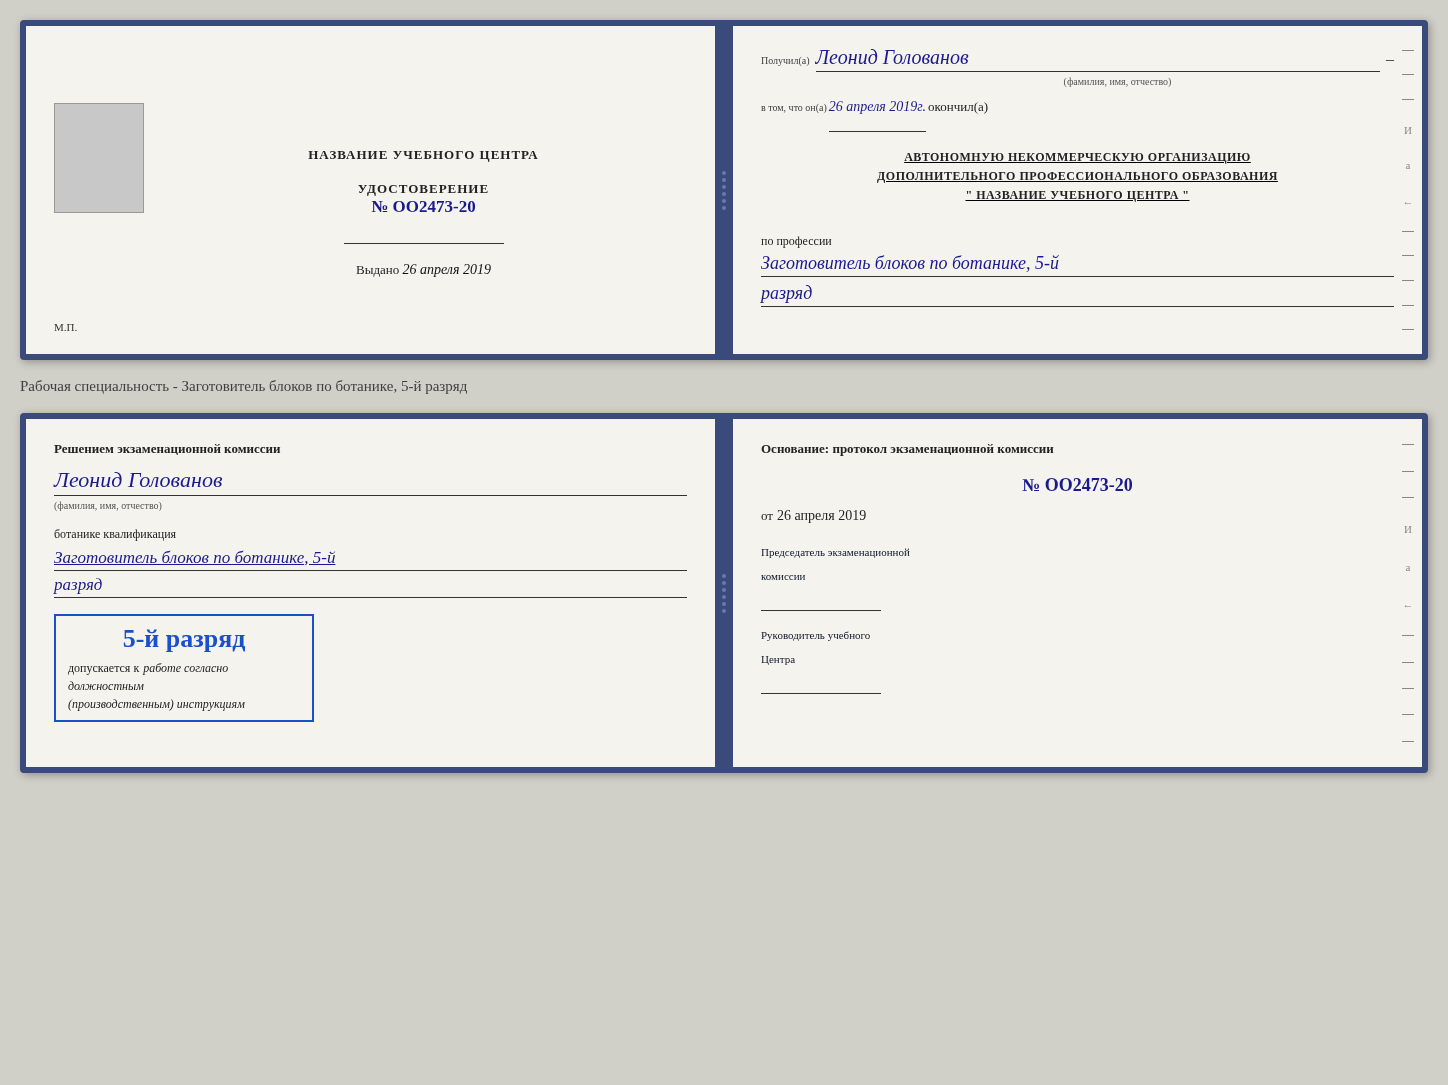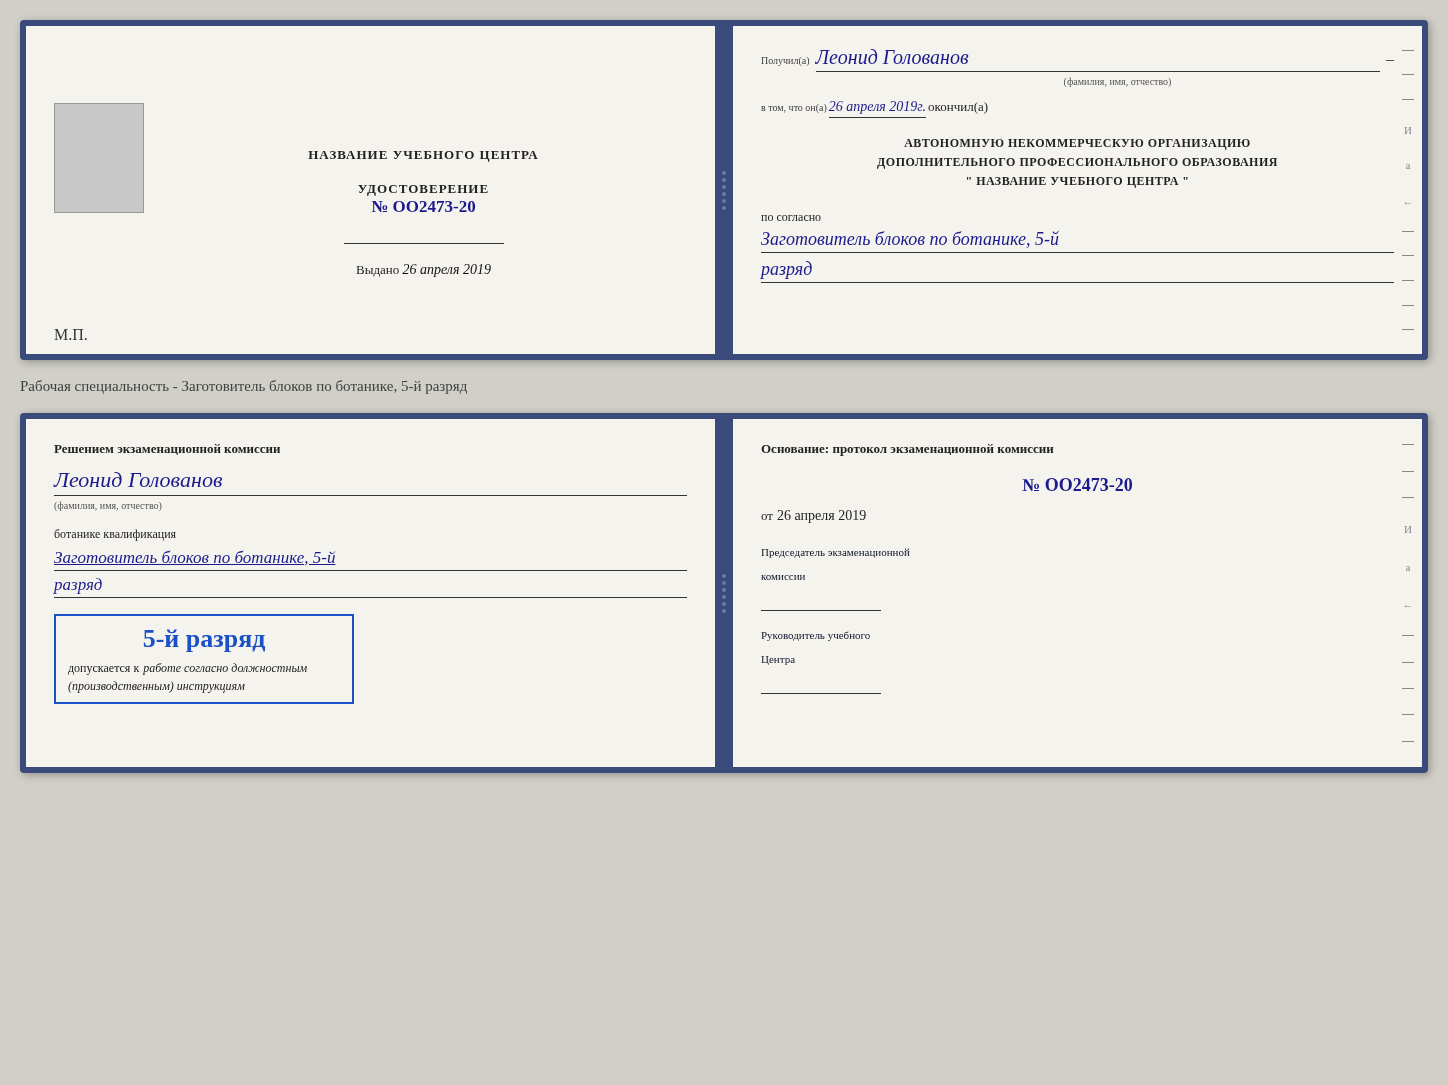--- a/index.html
+++ b/index.html
@@ -100,24 +100,24 @@
       color: #222;
     }
     .vydano-line .handwritten {
       font-family: 'Times New Roman', serif;
       font-style: italic;
       font-size: 14px;
       color: #111;
     }
 
     .mp-label {
-      font-size: 16px;
+      font-size: 11px;
       color: #333;
       position: absolute;
-      bottom: 10px;
+      bottom: 21px;
       left: 28px;
     }
 
     
     .top-right {
       position: relative;
       padding: 20px 28px 20px 28px;
     }
 
     .poluchil-line {
@@ -160,30 +160,31 @@
       margin-bottom: 4px;
       display: flex;
       align-items: baseline;
       gap: 2px;
     }
     .handwritten-date {
       font-style: italic;
       font-size: 14px;
       color: #1a1a8c;
       border-bottom: 1px solid #333;
-      padding-bottom: 2px;
+      padding-bottom: 16px;
     }
     .okonchil-text {
       font-size: 13px;
       color: #222;
     }
 
     .auto-org-block {
       margin-top: 16px;
-      margin-bottom: 18px;
+      margin-bottom: 28px;
+      text-decoration: underline;
     }
     .auto-org-text {
       font-size: 12px;
       font-weight: bold;
       text-align: center;
       color: #222;
       letter-spacing: 0.5px;
       line-height: 1.6;
       text-transform: uppercase;
     }
@@ -272,21 +273,21 @@
       color: #1a1a8c;
       border-bottom: 1px solid #333;
       padding-bottom: 2px;
       display: block;
       margin-bottom: 16px;
     }
 
     .stamp-box {
       border: 2px solid #1a50c8;
       padding: 8px 12px;
-      width: 300px;
+      width: 260px;
       margin-top: 8px;
       position: relative;
     }
     .stamp-rank {
       font-size: 26px;
       font-weight: bold;
       color: #1a50c8;
       font-family: 'Times New Roman', serif;
       display: block;
       text-align: center;
@@ -433,21 +434,21 @@
         <span class="handwritten-date">26 апреля 2019г.</span>
         <span class="okonchil-text">окончил(a)</span>
       </div>
 
       <div class="auto-org-block">
         <div class="auto-org-text">АВТОНОМНУЮ НЕКОММЕРЧЕСКУЮ ОРГАНИЗАЦИЮ</div>
         <div class="auto-org-text">ДОПОЛНИТЕЛЬНОГО ПРОФЕССИОНАЛЬНОГО ОБРАЗОВАНИЯ</div>
         <div class="auto-org-text">"   НАЗВАНИЕ УЧЕБНОГО ЦЕНТРА   "</div>
       </div>
 
-      <div class="po-professii-label">по согласно</div>
+      <div class="po-professii-label">по профессии</div>
       <span class="handwritten-prof">Заготовитель блоков по ботанике, 5-й</span>
       <span class="handwritten-razryad">разряд</span>
 
       <div class="right-deco">
         <div class="deco-dash"></div>
         <div class="deco-dash"></div>
         <div class="deco-dash"></div>
         <span class="text-И">И</span>
         <span class="text-а">а</span>
         <span class="text-left-arrow">←</span>

